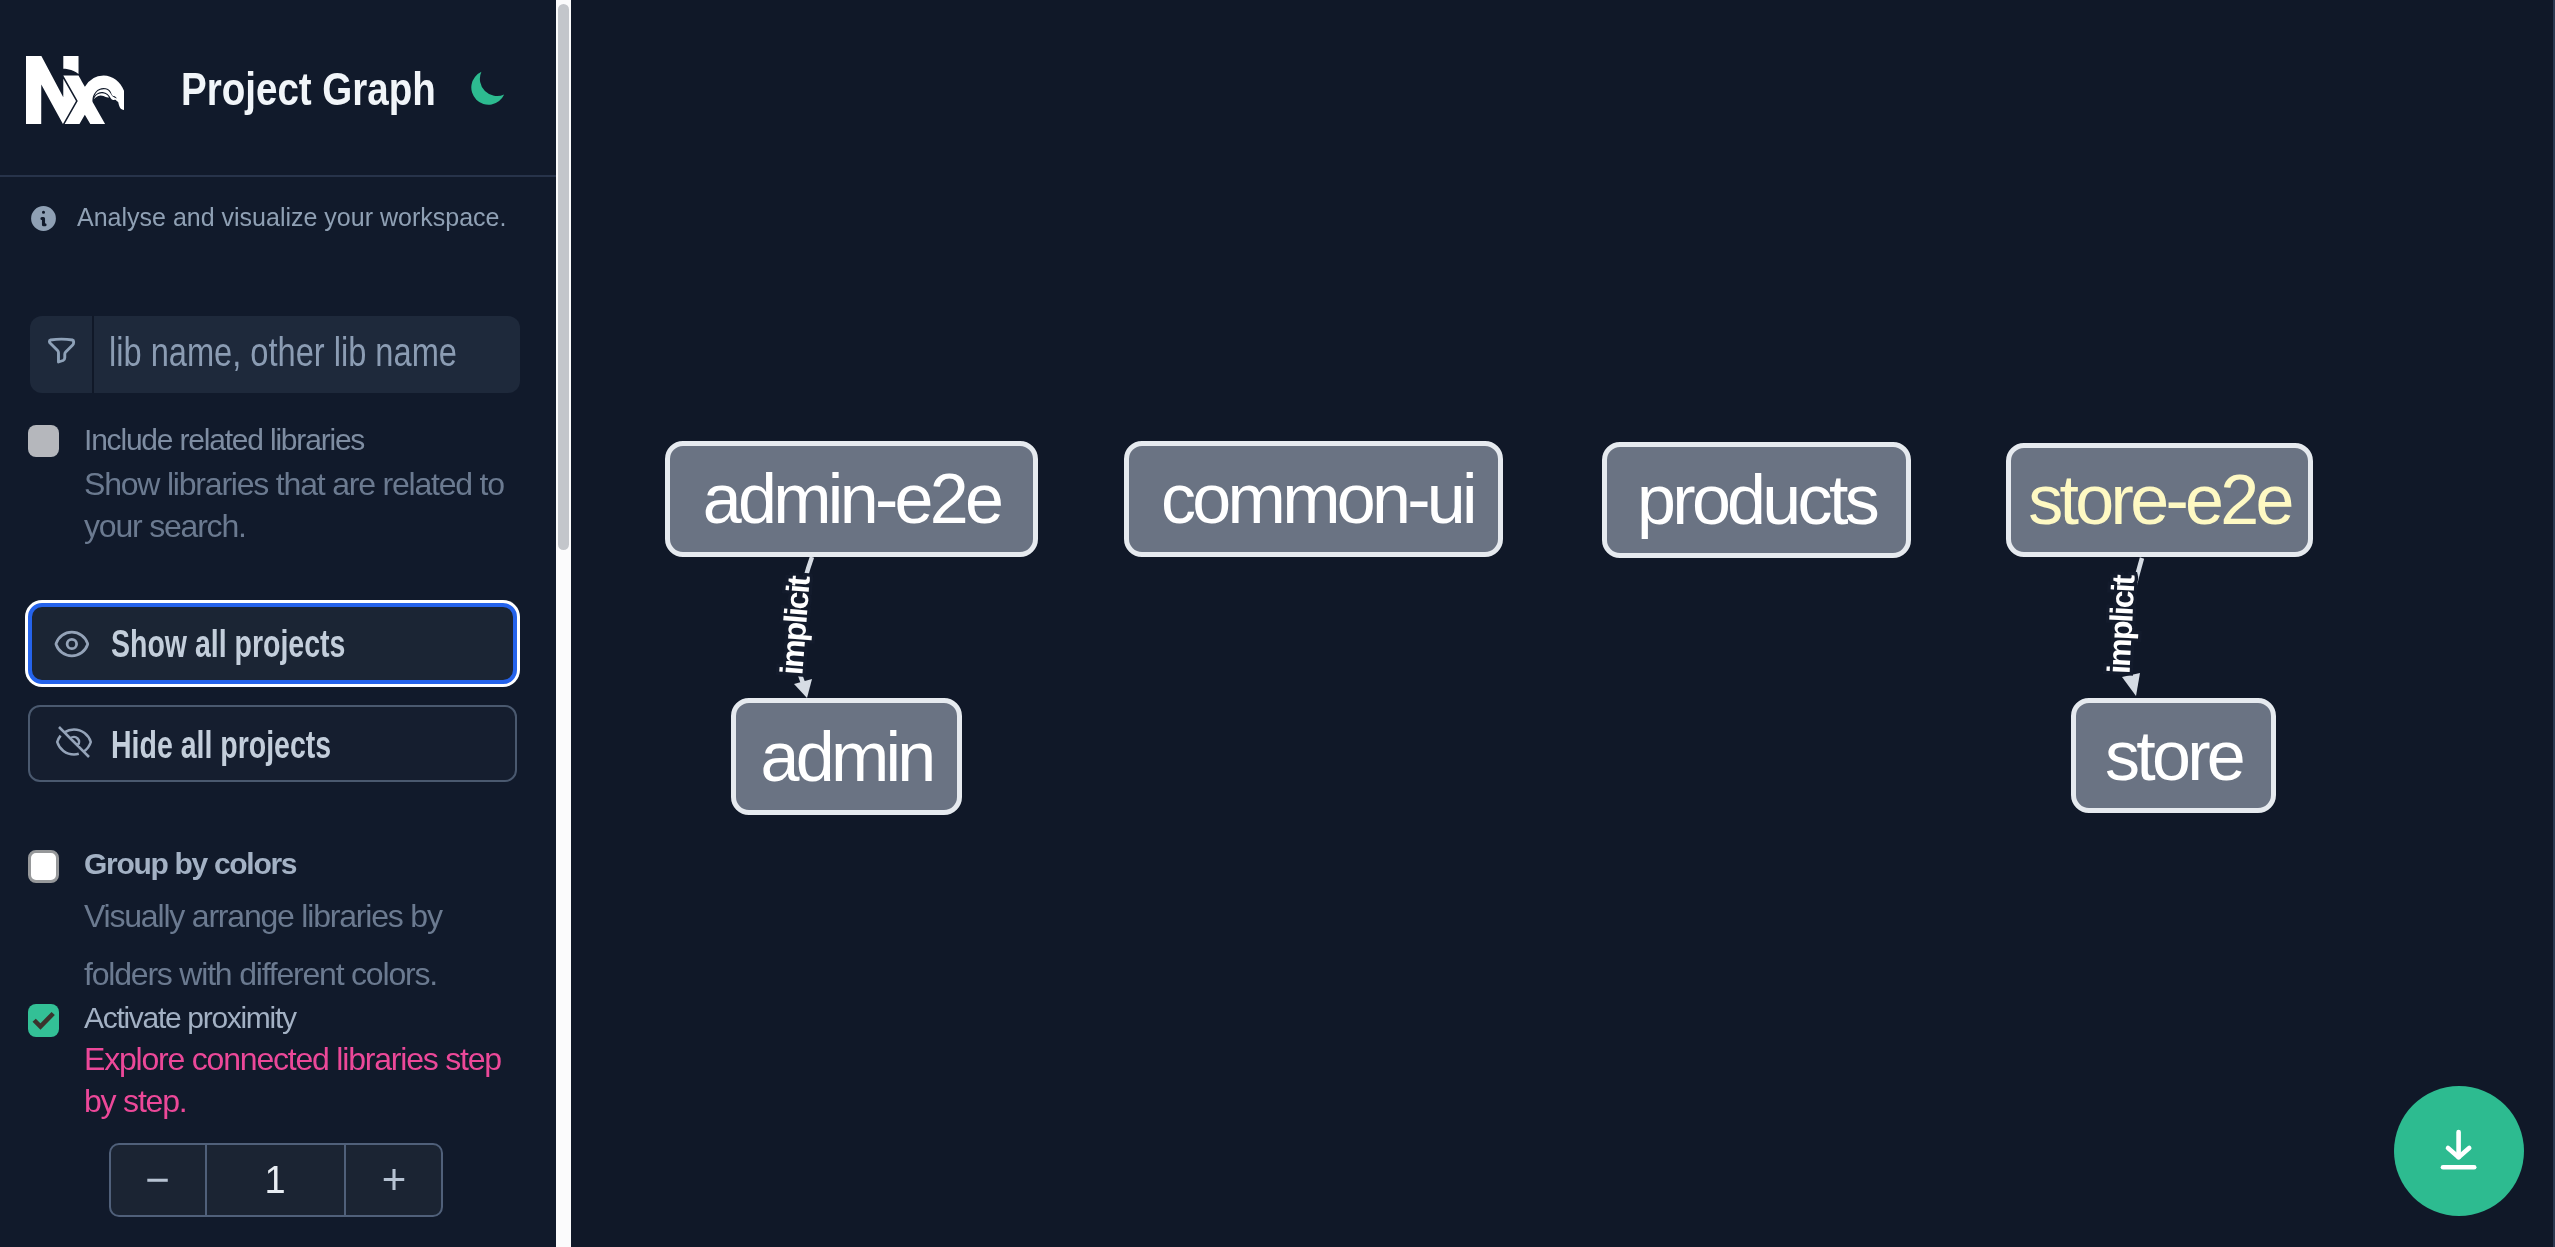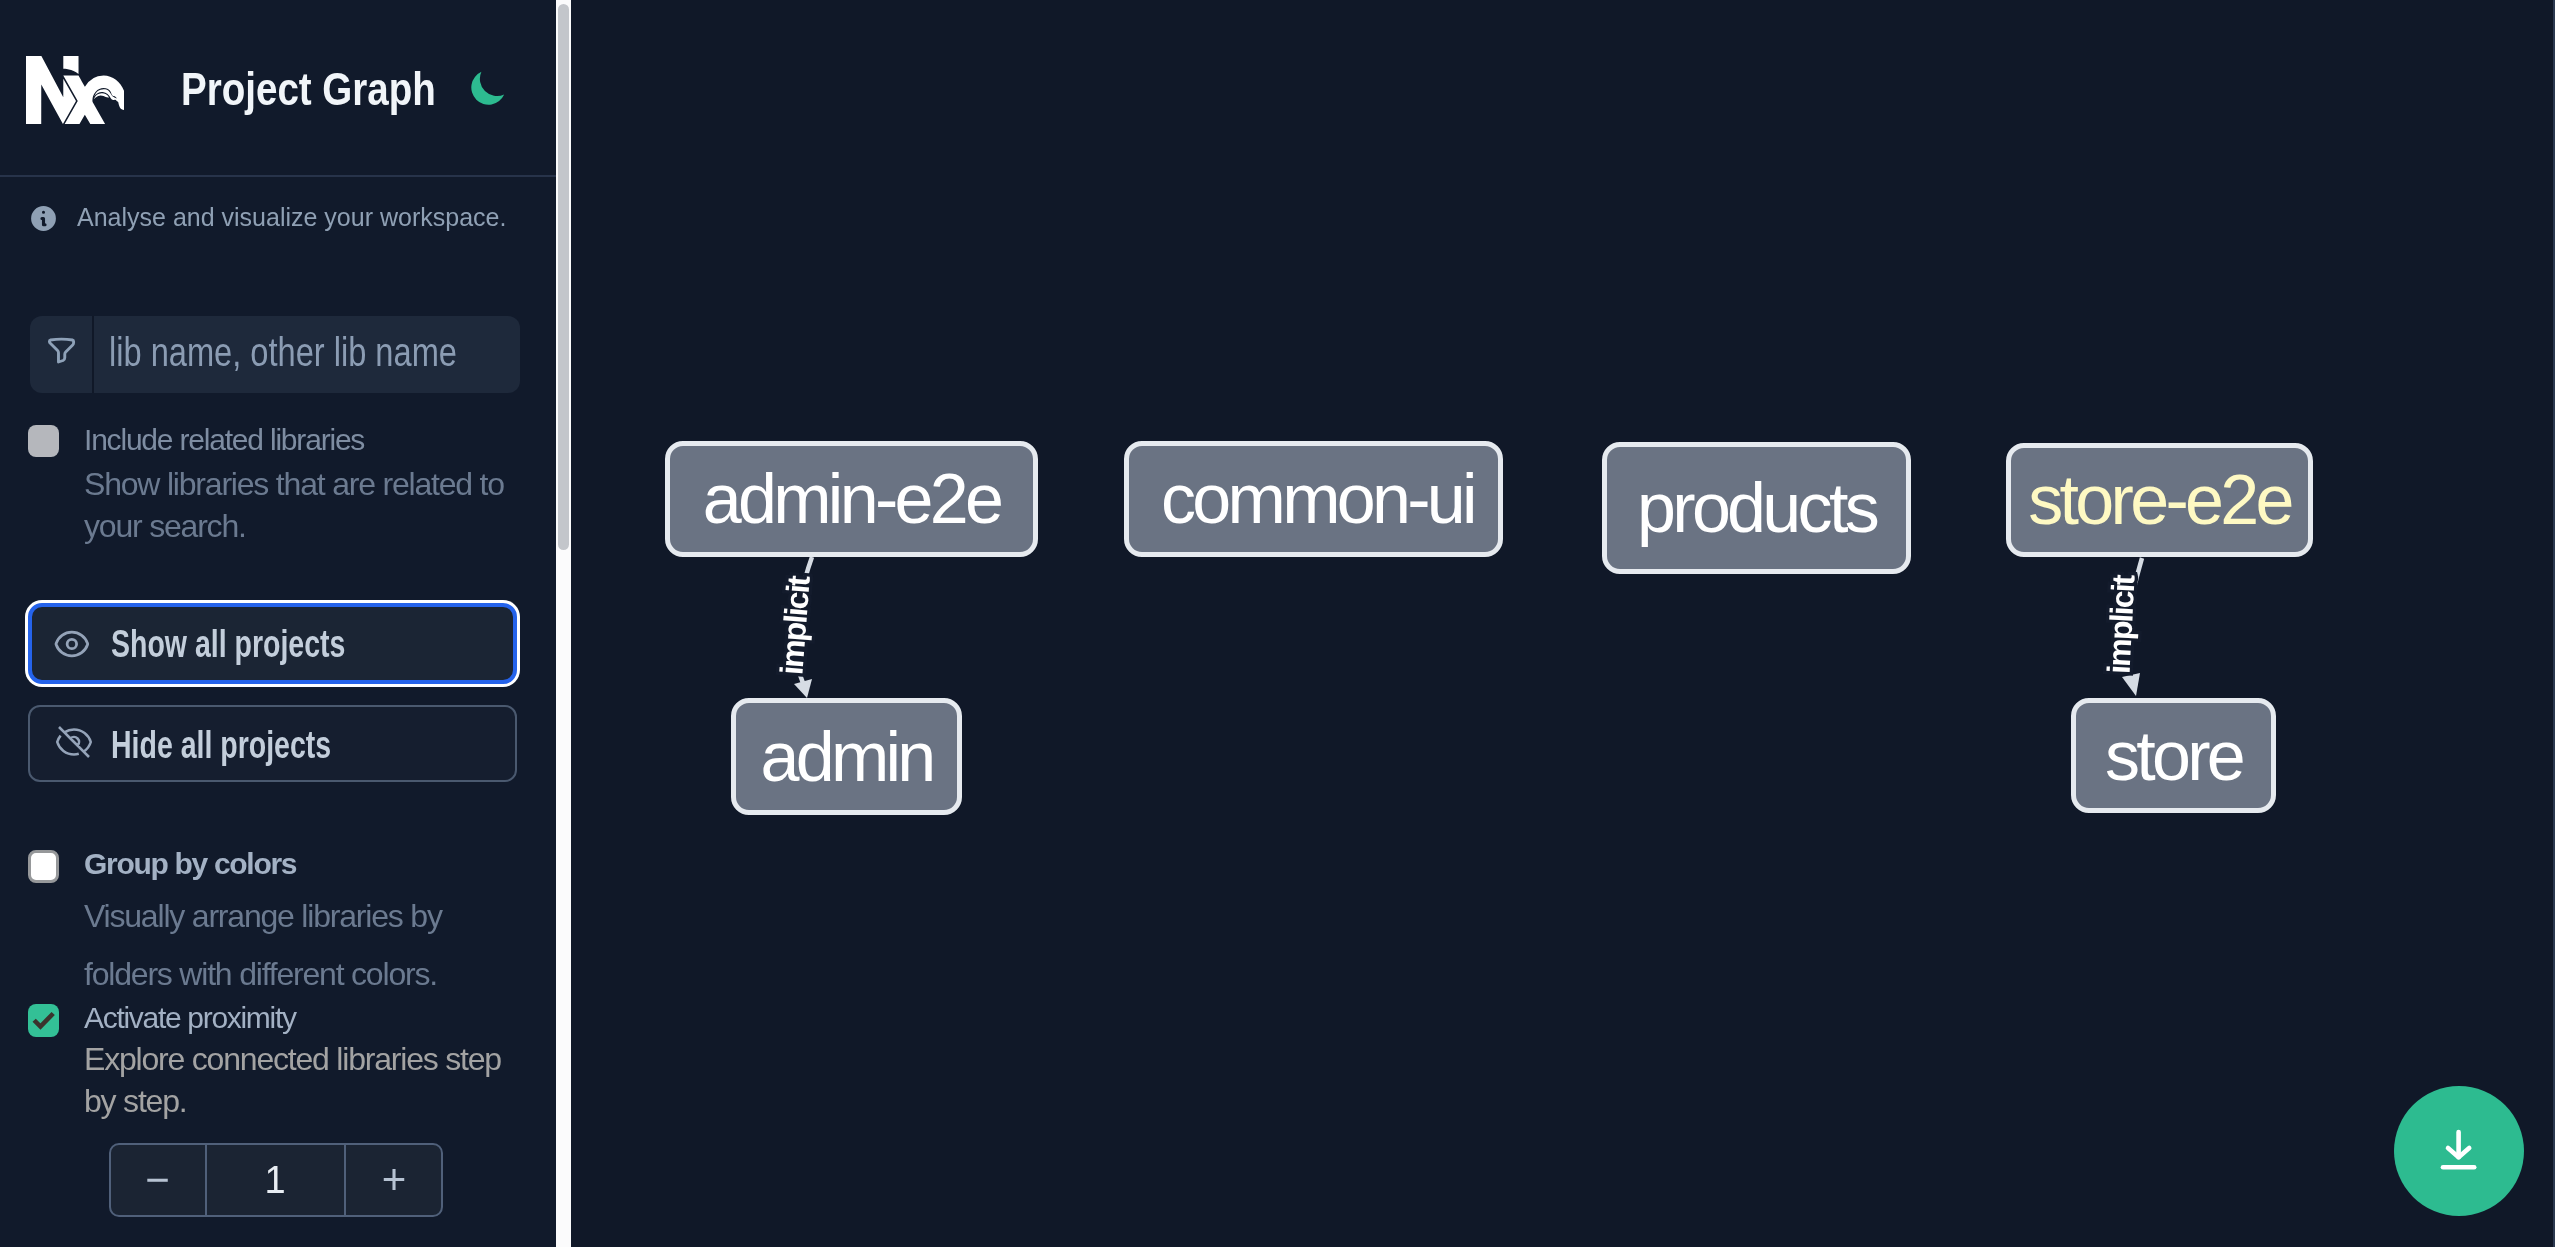--- a/index.html
+++ b/index.html
@@ -56,21 +56,21 @@
 
 <div class="abs" style="left:28px;top:850px;width:31px;height:33px;background:#fff;border:3px solid #96989a;border-radius:8px;"></div>
 <div class="abs" style="left:84px;top:849px;color:#a3b1c4;font-size:30px;line-height:30px;font-weight:700;letter-spacing:-1.3px;white-space:nowrap;">Group by colors</div>
 <div class="abs" style="left:84px;top:887px;color:#6b7a90;font-size:32px;line-height:58px;letter-spacing:-1.2px;">Visually arrange libraries by<br>folders with different colors.</div>
 
 <div class="abs" style="left:28px;top:1004px;width:31px;height:33px;background:#33c096;border-radius:8px;"></div>
 <svg class="abs" style="left:30px;top:1007px;" width="27" height="27" viewBox="0 0 16 16">
     <path fill="none" stroke="#3b332d" stroke-width="2.7" stroke-linecap="square" stroke-linejoin="miter" d="M3.4 8.8l2.8 2.8 6.6-6.8"></path>
   </svg>
 <div class="abs" style="left:84px;top:1003px;color:#a3b1c4;font-size:30px;line-height:30px;font-weight:400;letter-spacing:-1.3px;white-space:nowrap;">Activate proximity</div>
-<div class="abs" style="left:84px;top:1038px;color:#a3a3a3;font-size:32px;line-height:42px;letter-spacing:-1.2px;">Explore connected libraries step<br>by step.</div>
+<div class="abs" style="left:84px;top:1038px;color:#ec4899;font-size:32px;line-height:42px;letter-spacing:-1.2px;">Explore connected libraries step<br>by step.</div>
 
 <div class="abs" style="left:109px;top:1143px;width:334px;height:74px;background:#1b2433;border:2px solid #50607a;border-radius:10px;"></div>
 <div class="abs" style="left:205px;top:1144px;width:2px;height:72px;background:#50607a;"></div>
 <div class="abs" style="left:344px;top:1144px;width:2px;height:72px;background:#50607a;"></div>
 <div class="abs" style="left:110px;top:1142px;width:95px;height:76px;display:flex;align-items:center;justify-content:center;color:#b6c2d2;font-size:42px;">−</div>
 <div class="abs" style="left:205px;top:1142px;width:140px;height:76px;display:flex;align-items:center;justify-content:center;color:#e8edf3;font-size:38px;">1</div>
 <div class="abs" style="left:345px;top:1142px;width:98px;height:76px;display:flex;align-items:center;justify-content:center;color:#b6c2d2;font-size:42px;">+</div>
 
 <div class="abs" style="left:556px;top:0;width:15px;height:1247px;background:#fbfbfc;"></div>
 <div class="abs" style="left:558px;top:4px;width:11px;height:546px;background:#c3c6cb;border-radius:6px;"></div>
@@ -79,21 +79,21 @@
   <path d="M 812 557 C 803 582 796 615 796 645 C 796 662 799 674 803 683" stroke="#d6dce4" stroke-width="4.5"></path>
   <polygon points="807,698 812,679 794,684" fill="#d6dce4"></polygon>
   <path d="M 2142 558 C 2132 592 2121 638 2128 670" stroke="#d6dce4" stroke-width="4.5"></path>
   <polygon points="2136,696 2122,677 2140,673" fill="#d6dce4"></polygon>
   <text x="795" y="626" transform="rotate(-85.5 795 626)" fill="#fff" stroke="#131b2c" stroke-width="7" paint-order="stroke" font-family="Liberation Sans, sans-serif" font-size="32" font-weight="700" letter-spacing="-1.8" text-anchor="middle" dominant-baseline="central">implicit</text>
   <text x="2121" y="625" transform="rotate(-87 2121 625)" fill="#fff" stroke="#131b2c" stroke-width="7" paint-order="stroke" font-family="Liberation Sans, sans-serif" font-size="32" font-weight="700" letter-spacing="-1.8" text-anchor="middle" dominant-baseline="central">implicit</text>
 </svg>
 
 <div class="abs" style="left:665px;top:441px;width:373px;height:116px;background:#6a7383;border:5px solid #e6eaef;border-radius:18px;display:flex;align-items:center;justify-content:center;color:#fff;font-size:70px;letter-spacing:-3.7px;">admin-e2e</div>
 <div class="abs" style="left:1124px;top:441px;width:379px;height:116px;background:#6a7383;border:5px solid #e6eaef;border-radius:18px;display:flex;align-items:center;justify-content:center;color:#fff;font-size:70px;letter-spacing:-3.7px;padding-left:8px;">common-ui</div>
-<div class="abs" style="left:1602px;top:442px;width:309px;height:132px;background:#6a7383;border:5px solid #e6eaef;border-radius:18px;display:flex;align-items:center;justify-content:center;color:#fff;font-size:70px;letter-spacing:-3.7px;">products</div>
+<div class="abs" style="left:1602px;top:442px;width:309px;height:116px;background:#6a7383;border:5px solid #e6eaef;border-radius:18px;display:flex;align-items:center;justify-content:center;color:#fff;font-size:70px;letter-spacing:-3.7px;">products</div>
 <div class="abs" style="left:2006px;top:443px;width:307px;height:114px;background:#6a7383;border:5px solid #e6eaef;border-radius:18px;display:flex;align-items:center;justify-content:center;color:#fef9c3;font-size:70px;letter-spacing:-3.7px;">store-e2e</div>
 <div class="abs" style="left:731px;top:698px;width:231px;height:117px;background:#6a7383;border:5px solid #e6eaef;border-radius:18px;display:flex;align-items:center;justify-content:center;color:#fff;font-size:70px;letter-spacing:-3.7px;">admin</div>
 <div class="abs" style="left:2071px;top:698px;width:205px;height:115px;background:#6a7383;border:5px solid #e6eaef;border-radius:18px;display:flex;align-items:center;justify-content:center;color:#fff;font-size:70px;letter-spacing:-3.7px;">store</div>
 
 <div class="abs" style="left:2394px;top:1086px;width:130px;height:130px;border-radius:50%;background:#2dbb90;"></div>
 <svg class="abs" style="left:2436px;top:1126px;" width="46" height="48" viewBox="0 0 23 24" fill="none" stroke="#fff" stroke-width="2.3" stroke-linecap="round" stroke-linejoin="round">
   <path d="M11.3 3v12.6"></path>
   <path d="M6 11l5.3 4.6L16.6 11"></path>
   <path d="M3.5 20.6h15.6"></path>
 </svg>

